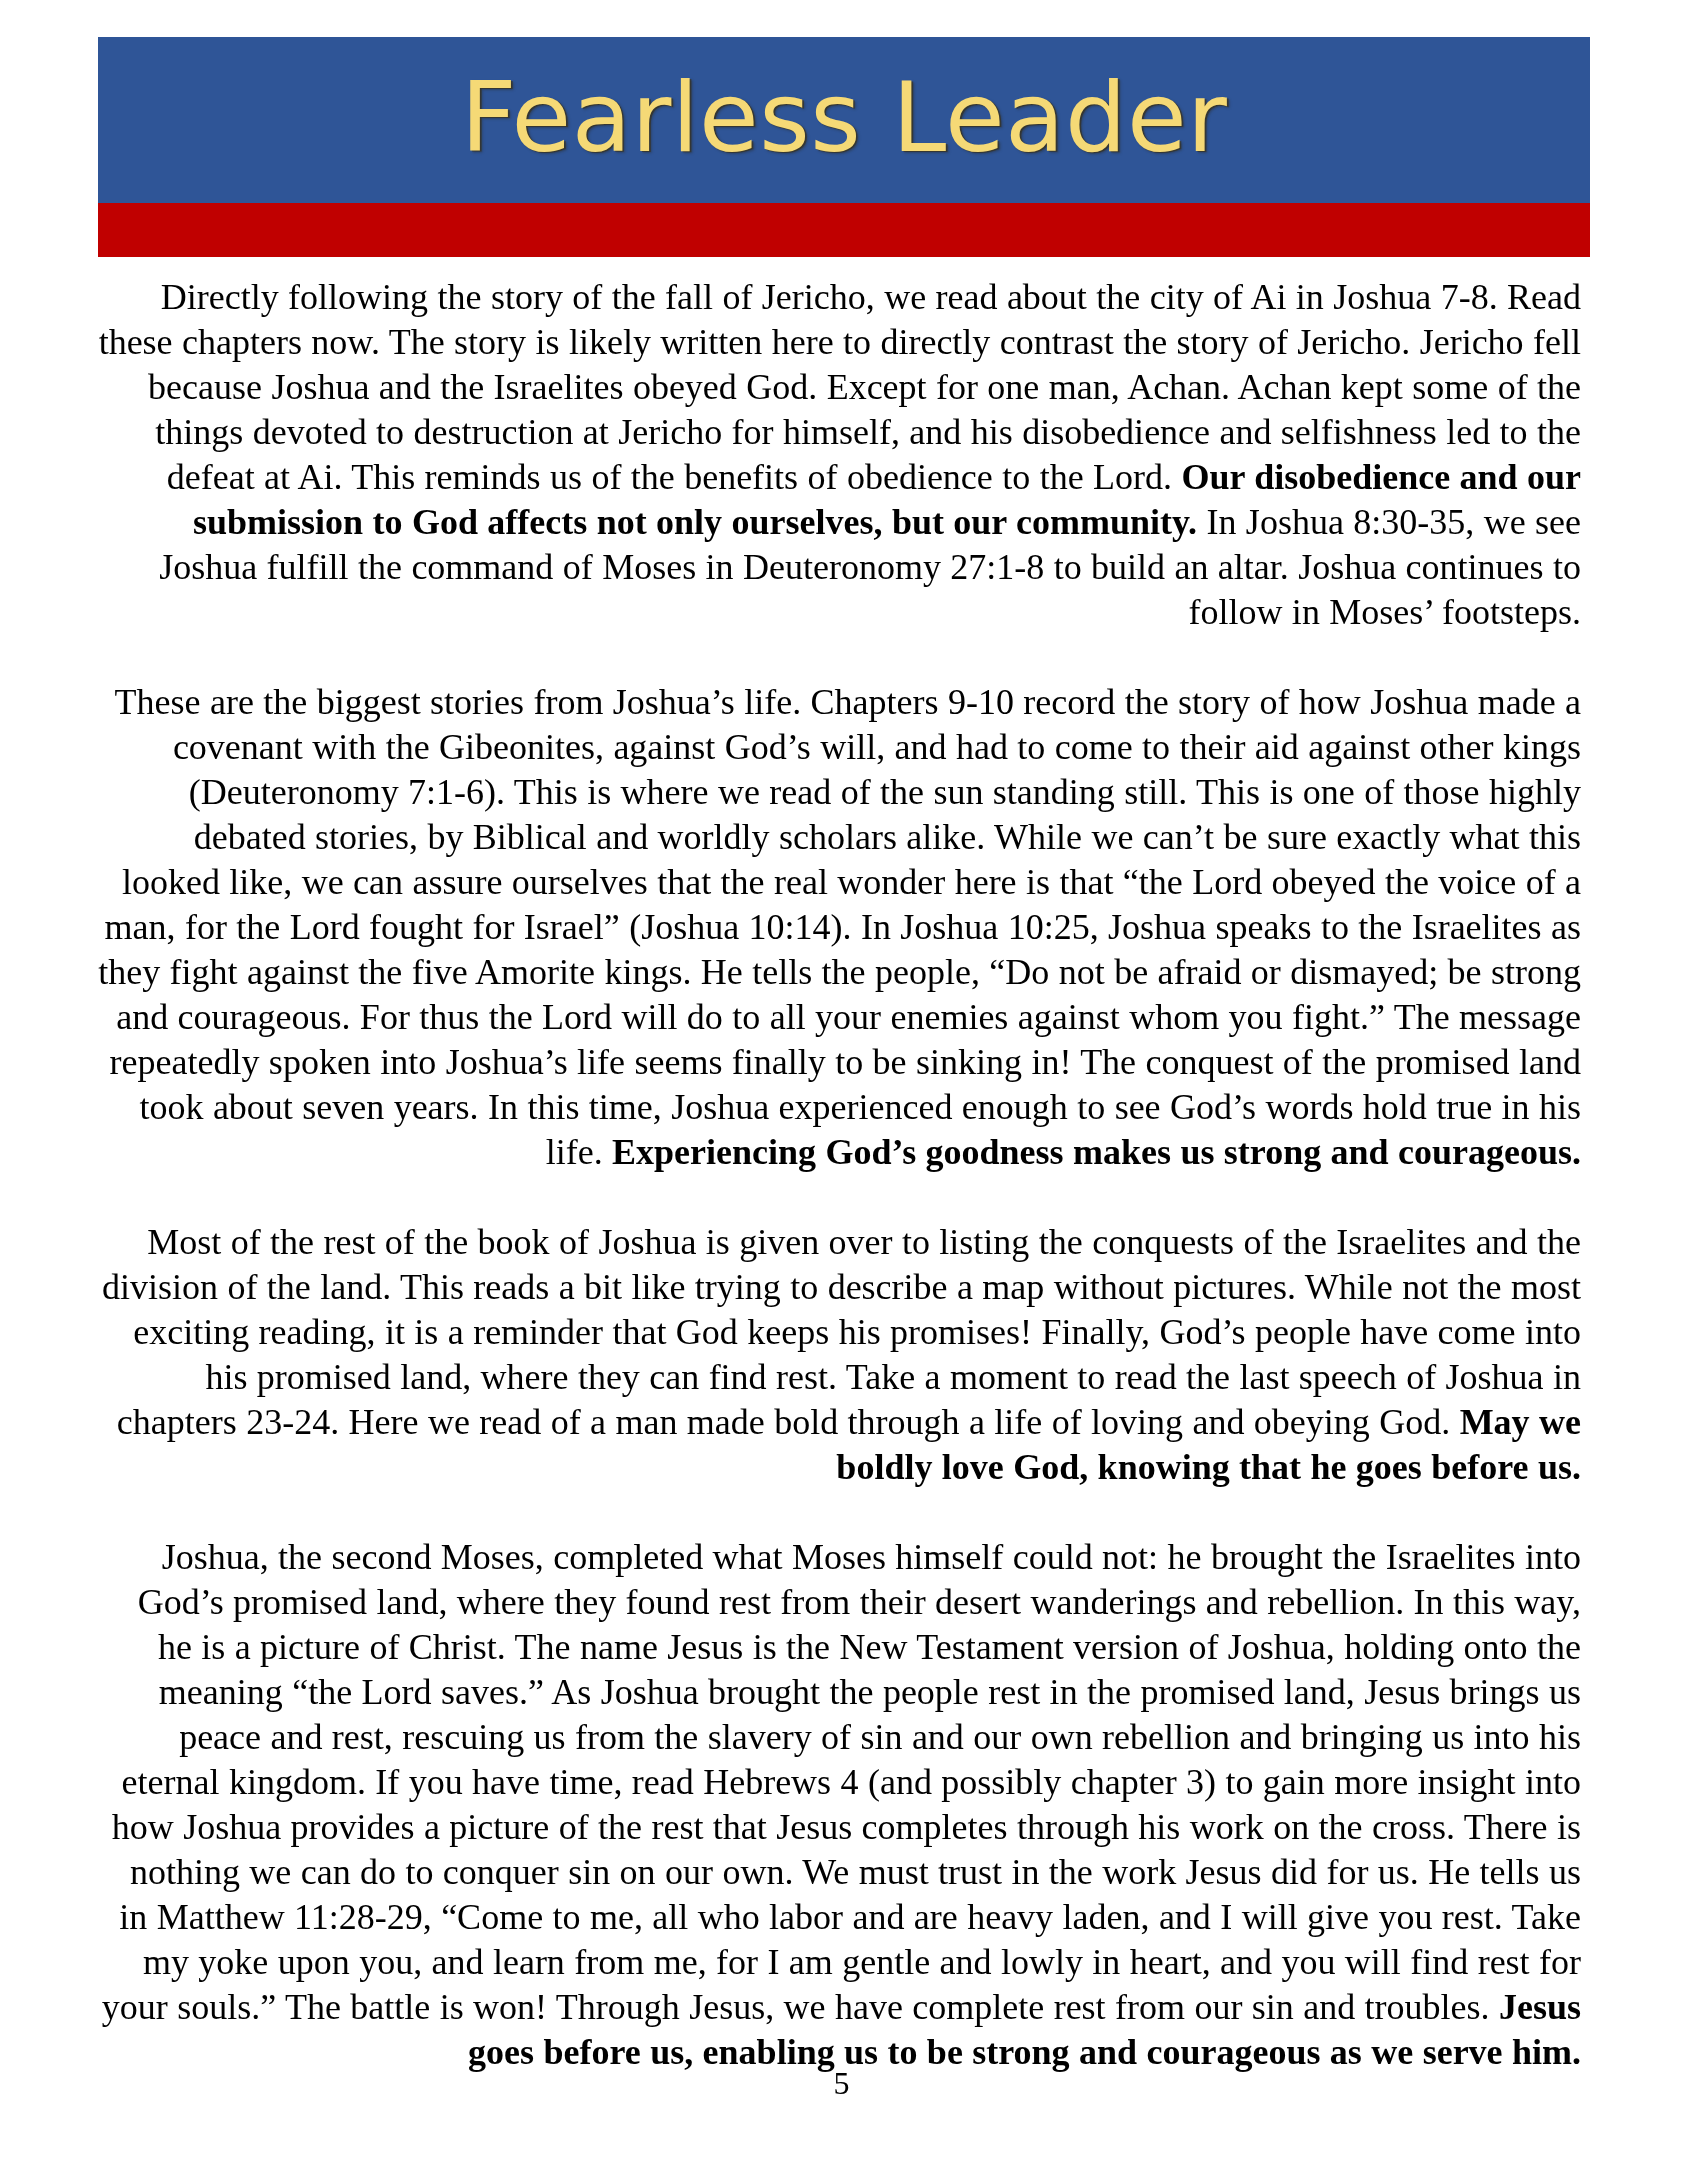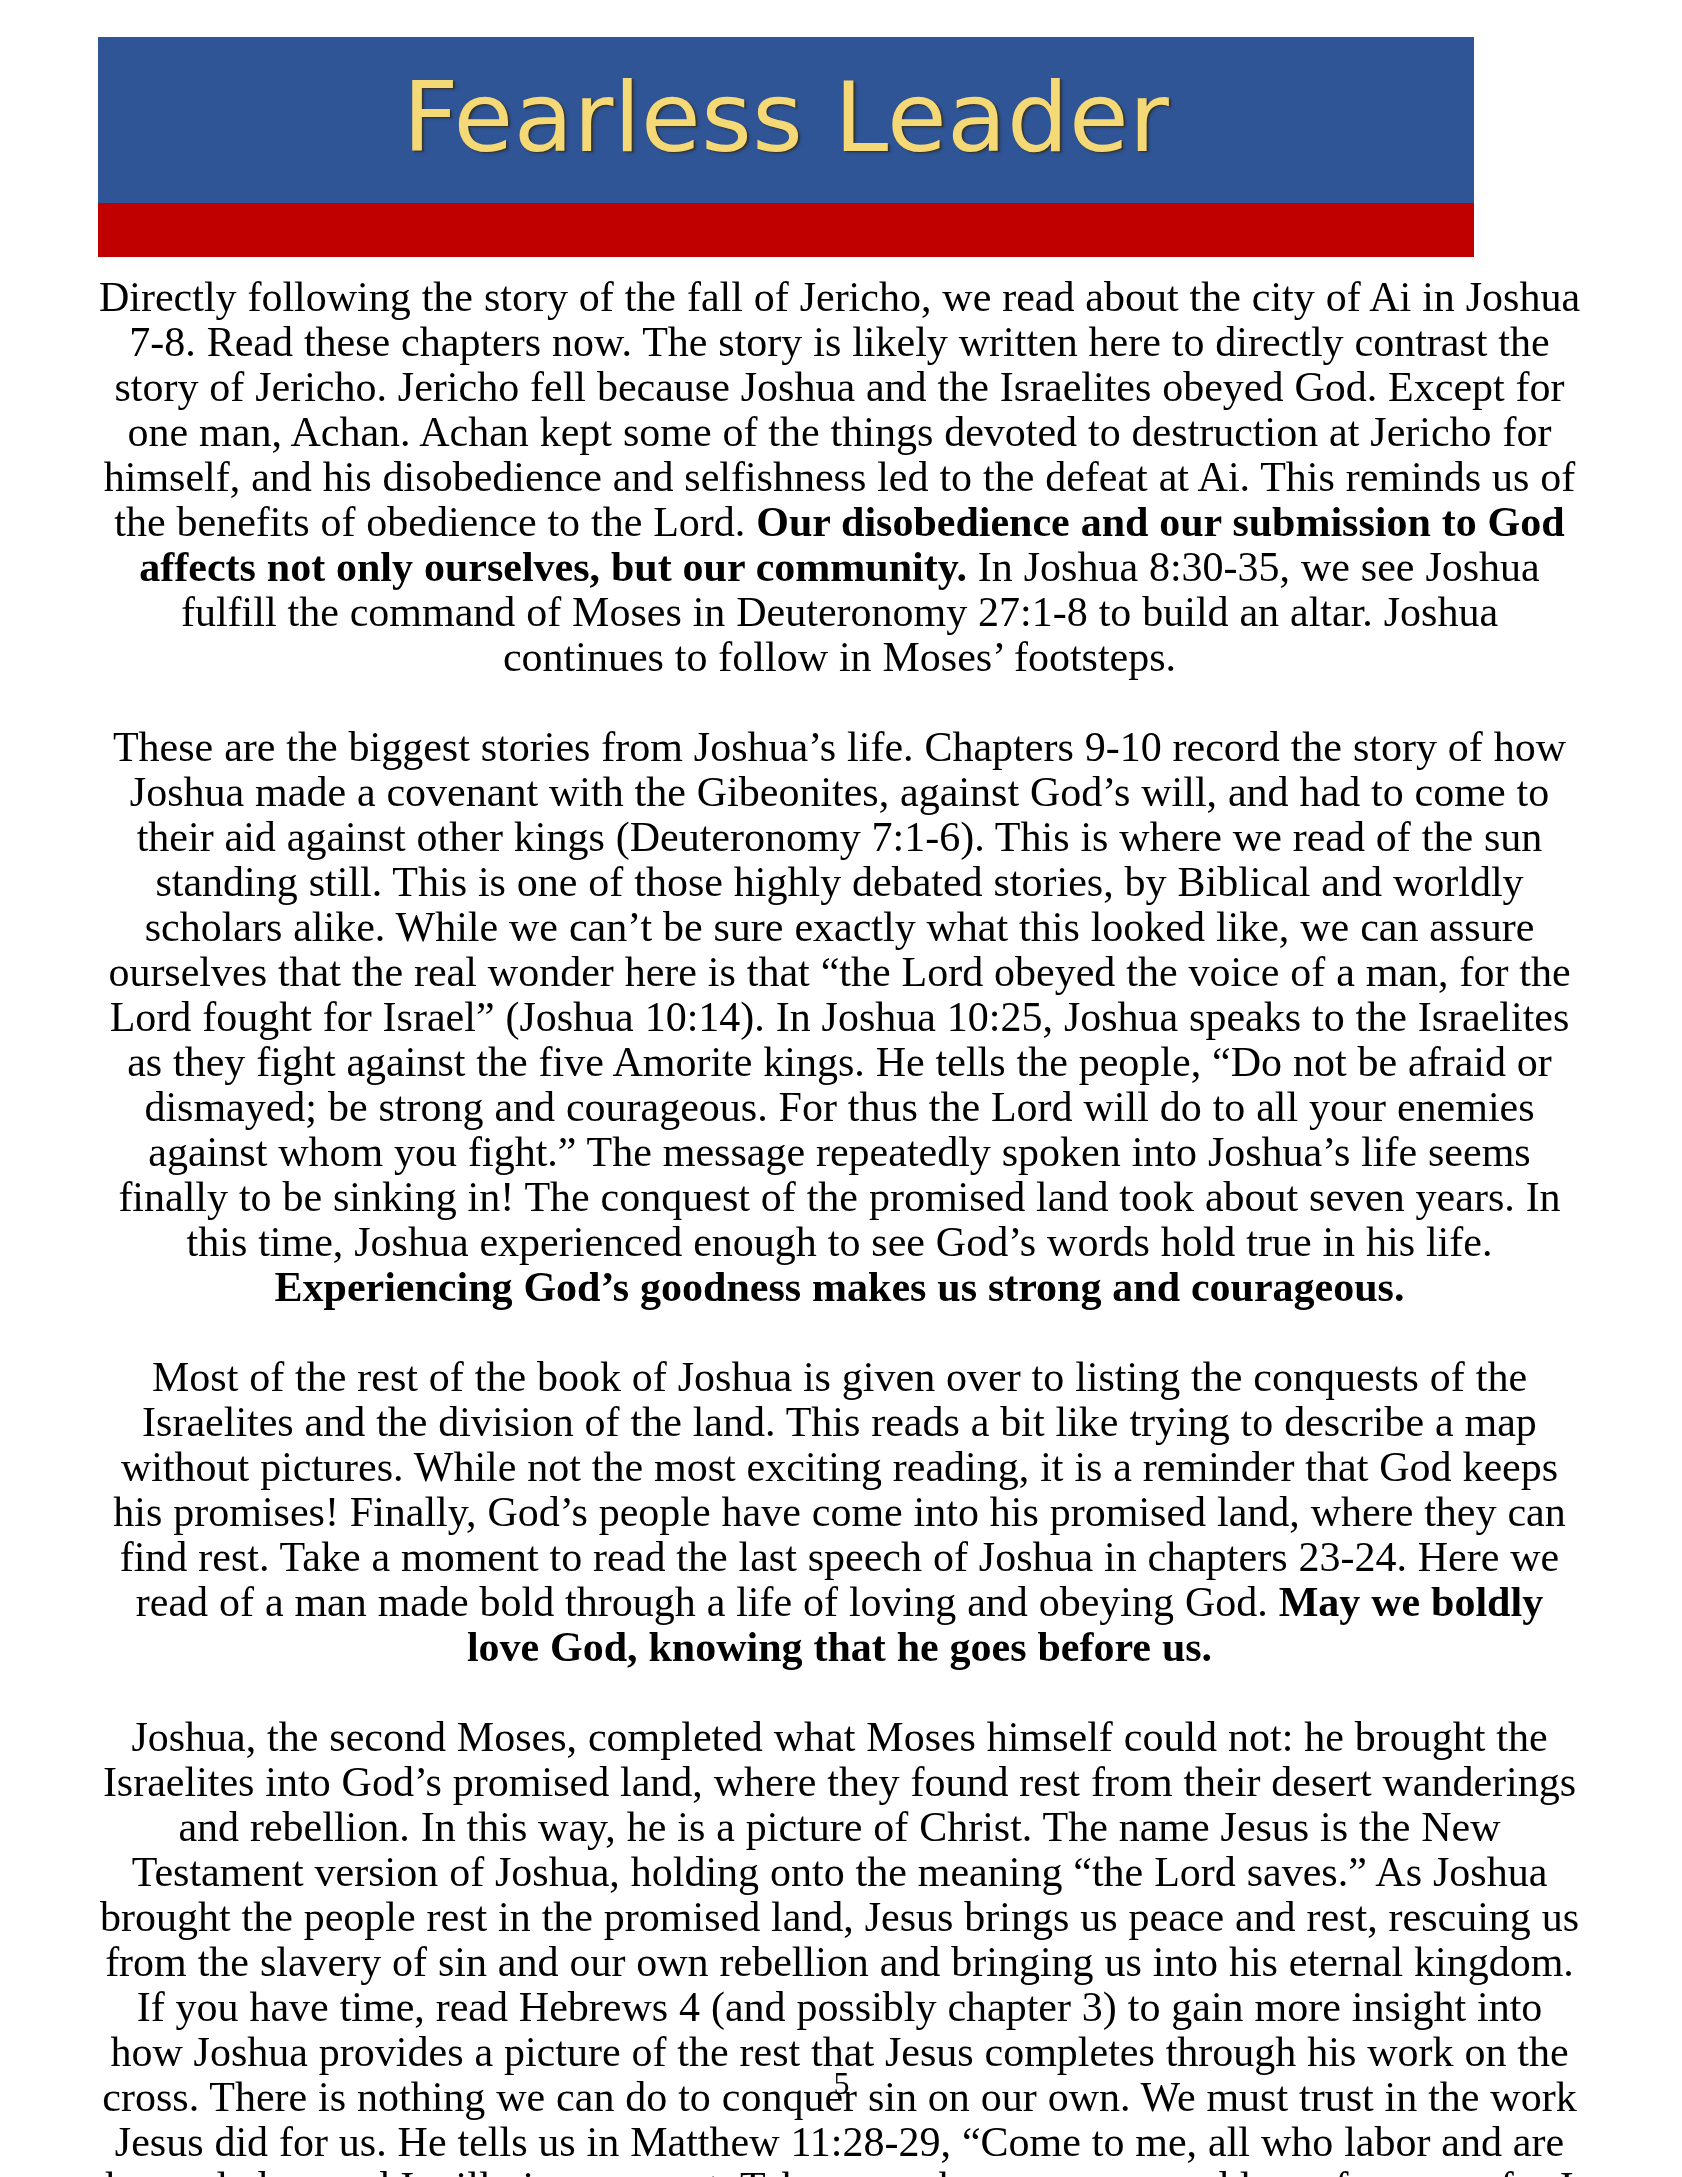--- a/index.html
+++ b/index.html
@@ -20,21 +20,21 @@
     position: absolute;
     inset: 0;
     background: #ffffff;
   }
 
   
   .header-block {
     position: absolute;
     left: 98px;
     top: 37px;
-    width: 1376px;
+    width: 1492px;
   }
 
   .banner {
     width: 100%;
     height: 166px;
     background: #2f5597;
     display: flex;
     align-items: center;
     justify-content: center;
     box-sizing: border-box;
@@ -62,23 +62,23 @@
 
   
   .content {
     position: absolute;
     left: 98px;
     top: 275px;
     width: 1483px;
   }
 
   .para {
-    font-size: 42px;
+    font-size: 36px;
     line-height: 45px;
-    text-align: center;
+    text-align: right;
     margin: 0 0 45px 0;
     word-spacing: 0.4px;
   }
   .para:last-of-type { margin-bottom: 12px; }
 
   .para b, .bold {
     font-weight: 700;
   }
 
   

